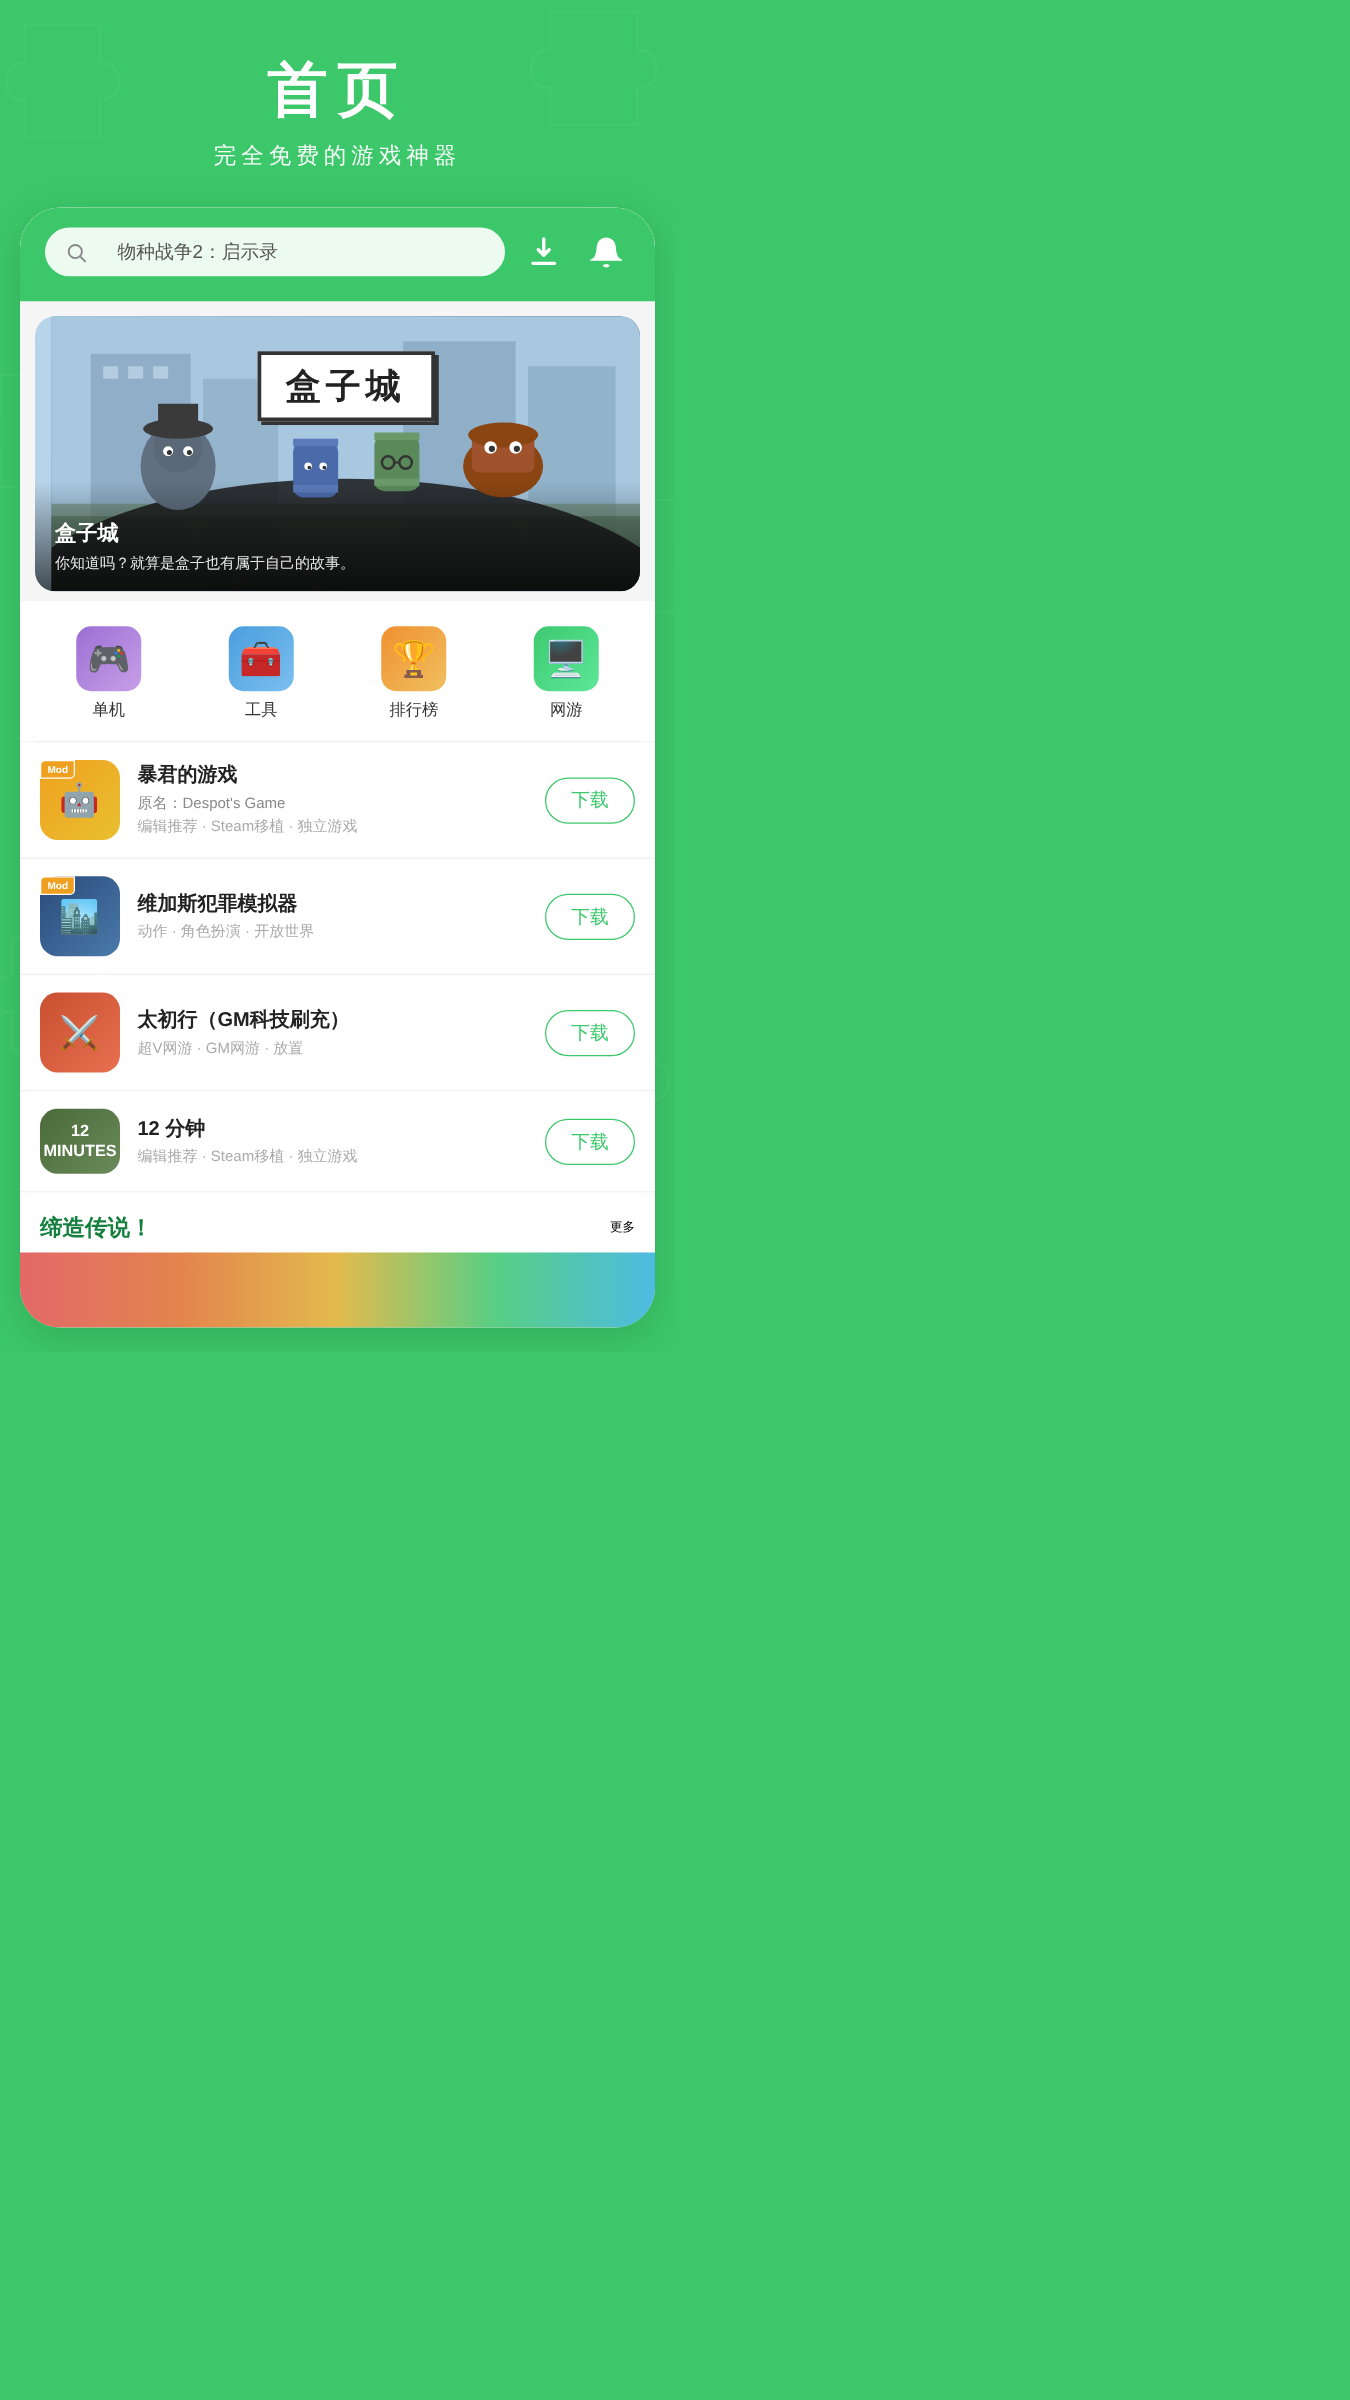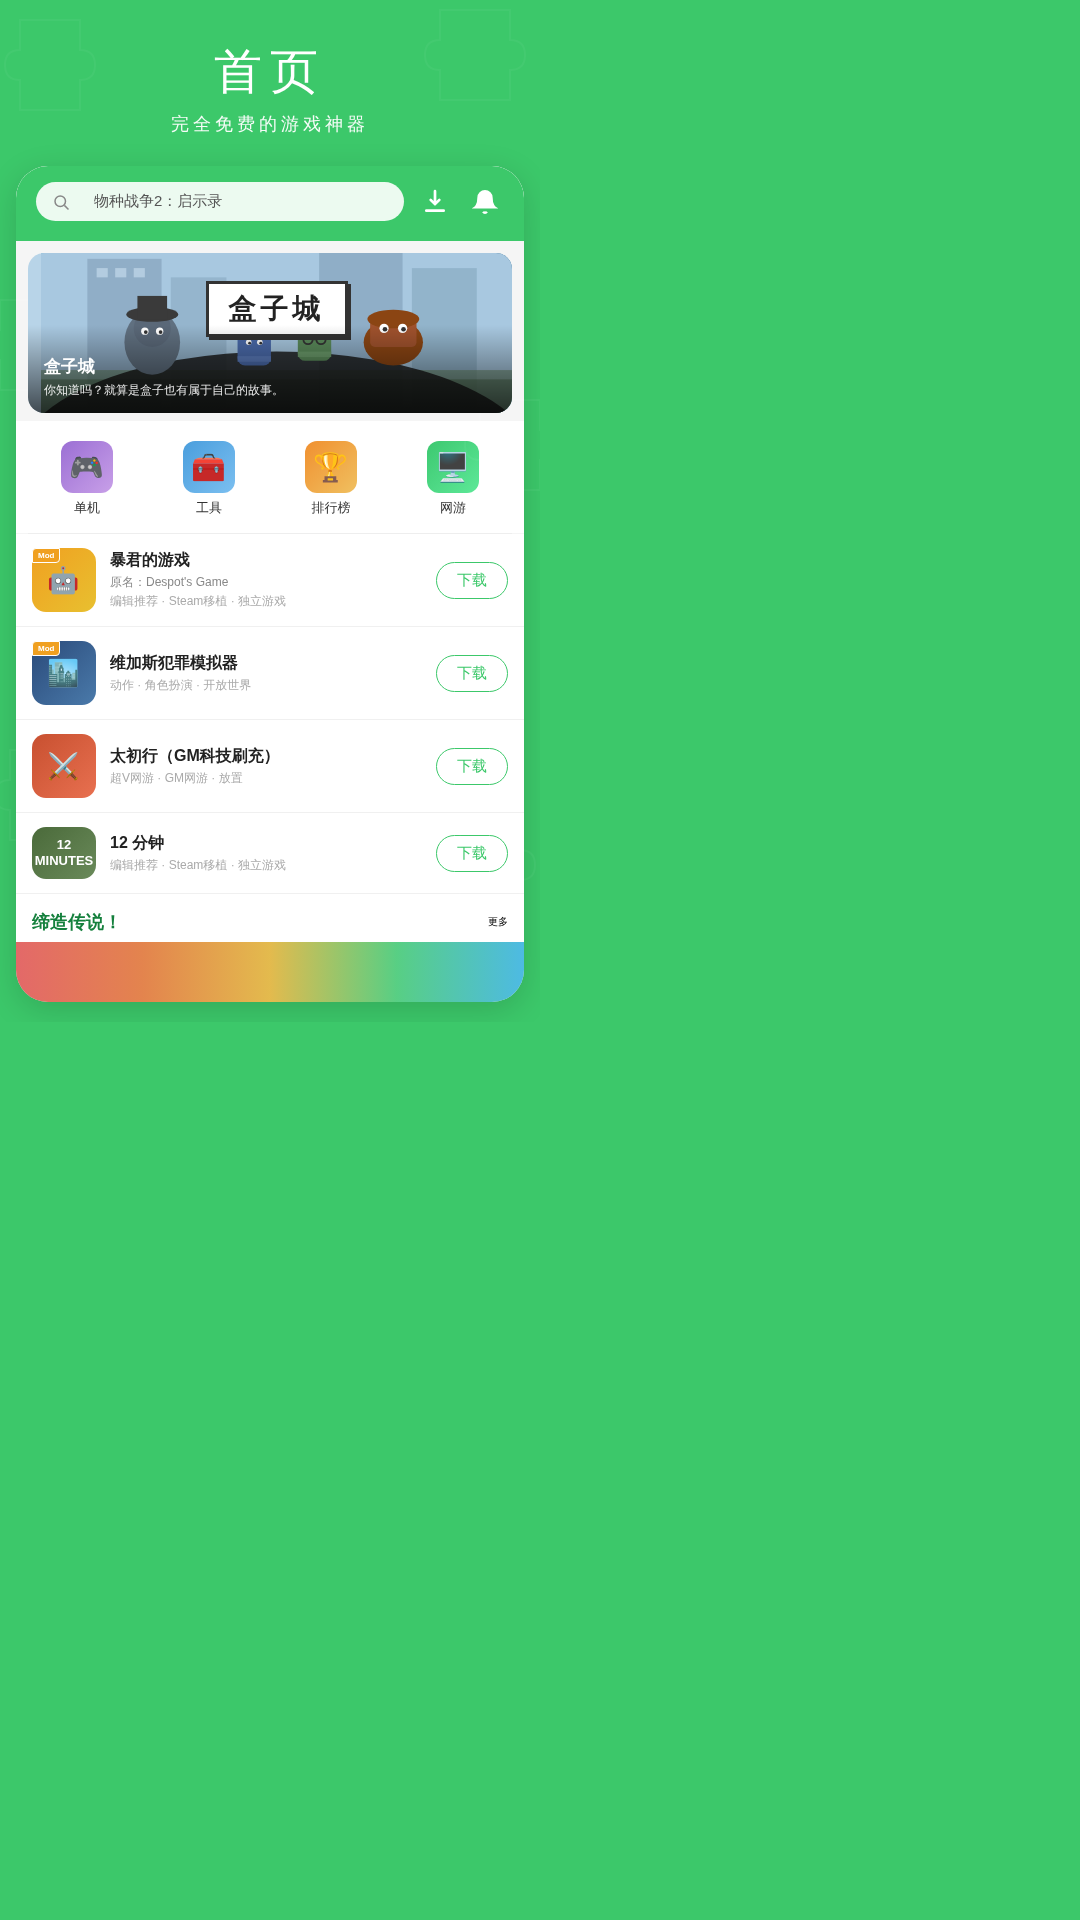--- a/index.html
+++ b/index.html
@@ -22,21 +22,21 @@
       overflow: hidden;
     }
 
     .header-section {
       padding: 40px 20px 20px;
       text-align: center;
       color: white;
     }
     .header-title {
       font-size: 48px;
-      font-weight: normal;
+      font-weight: bold;
       letter-spacing: 8px;
       margin-bottom: 8px;
     }
     .header-subtitle {
       font-size: 18px;
       letter-spacing: 4px;
       opacity: 0.95;
     }
 
     
@@ -90,21 +90,21 @@
       width: 26px; height: 26px;
       fill: white;
     }
 
     
     .banner {
       margin: 12px 12px 0;
       border-radius: 16px;
       overflow: hidden;
       position: relative;
-      height: 160px;
+      height: 220px;
       background: #b8d4e8;
       padding-left: 13px;
     }
     .banner-img-mock {
       width: 100%;
       height: 100%;
       background: linear-gradient(135deg, #7ab8d4 0%, #5a9abf 30%, #3d7a9f 60%, #2a5c7d 100%);
       position: relative;
       overflow: hidden;
     }

